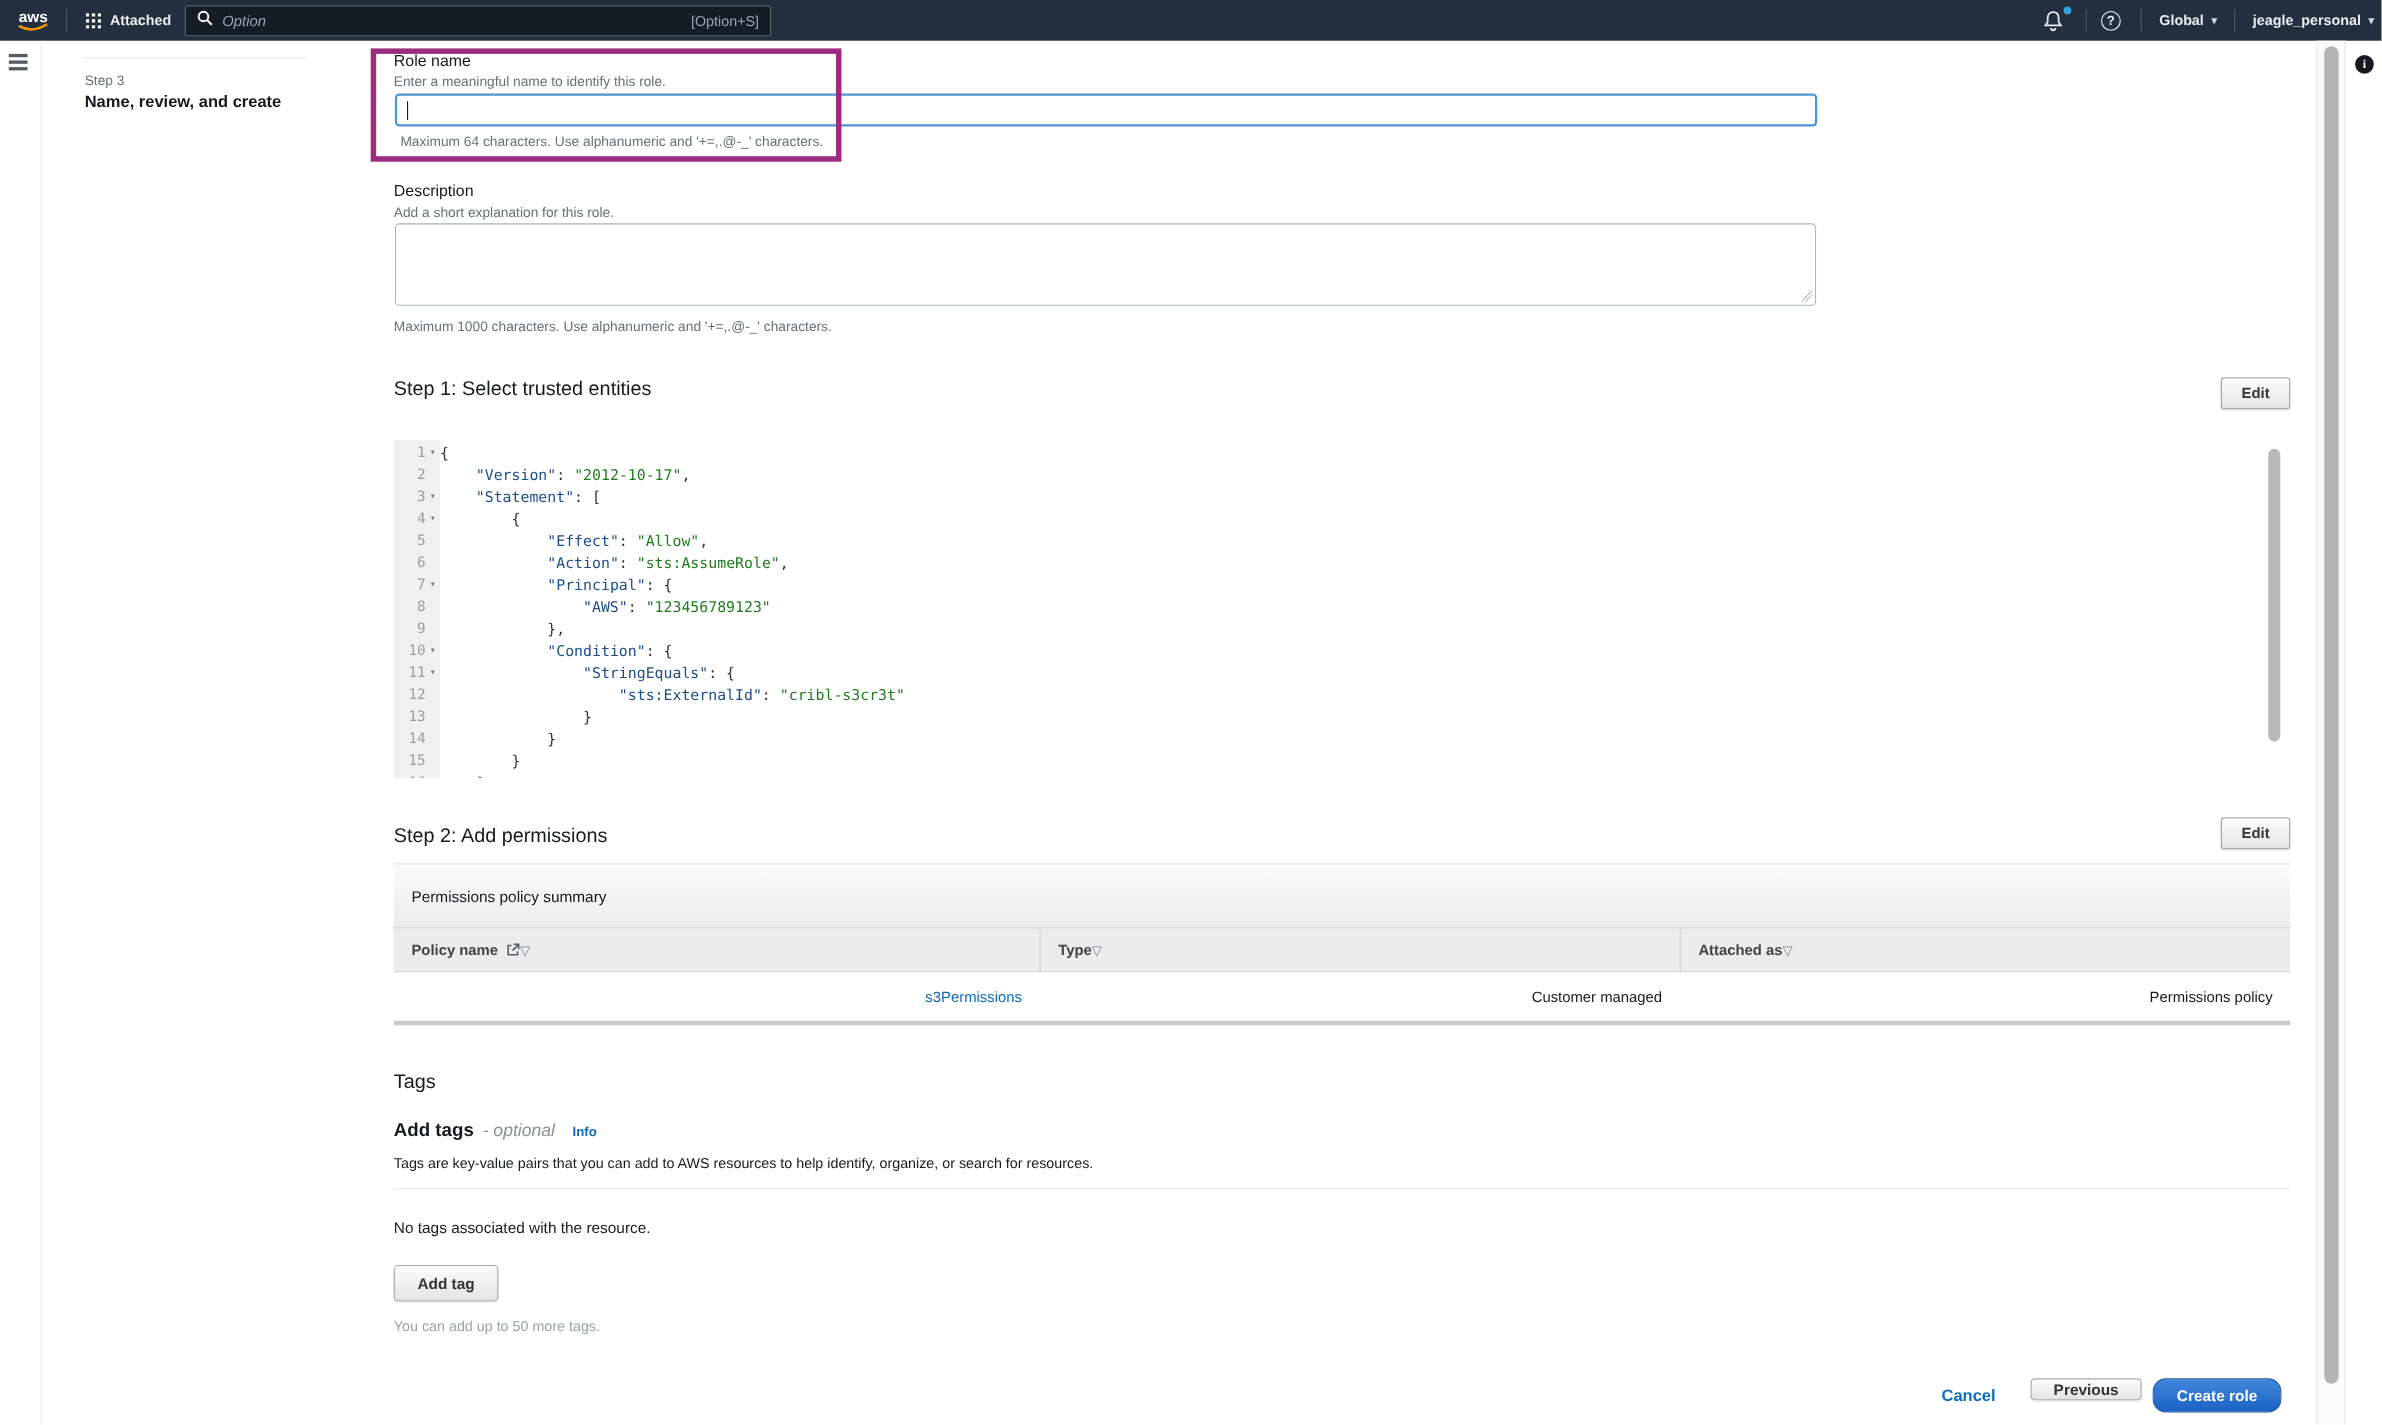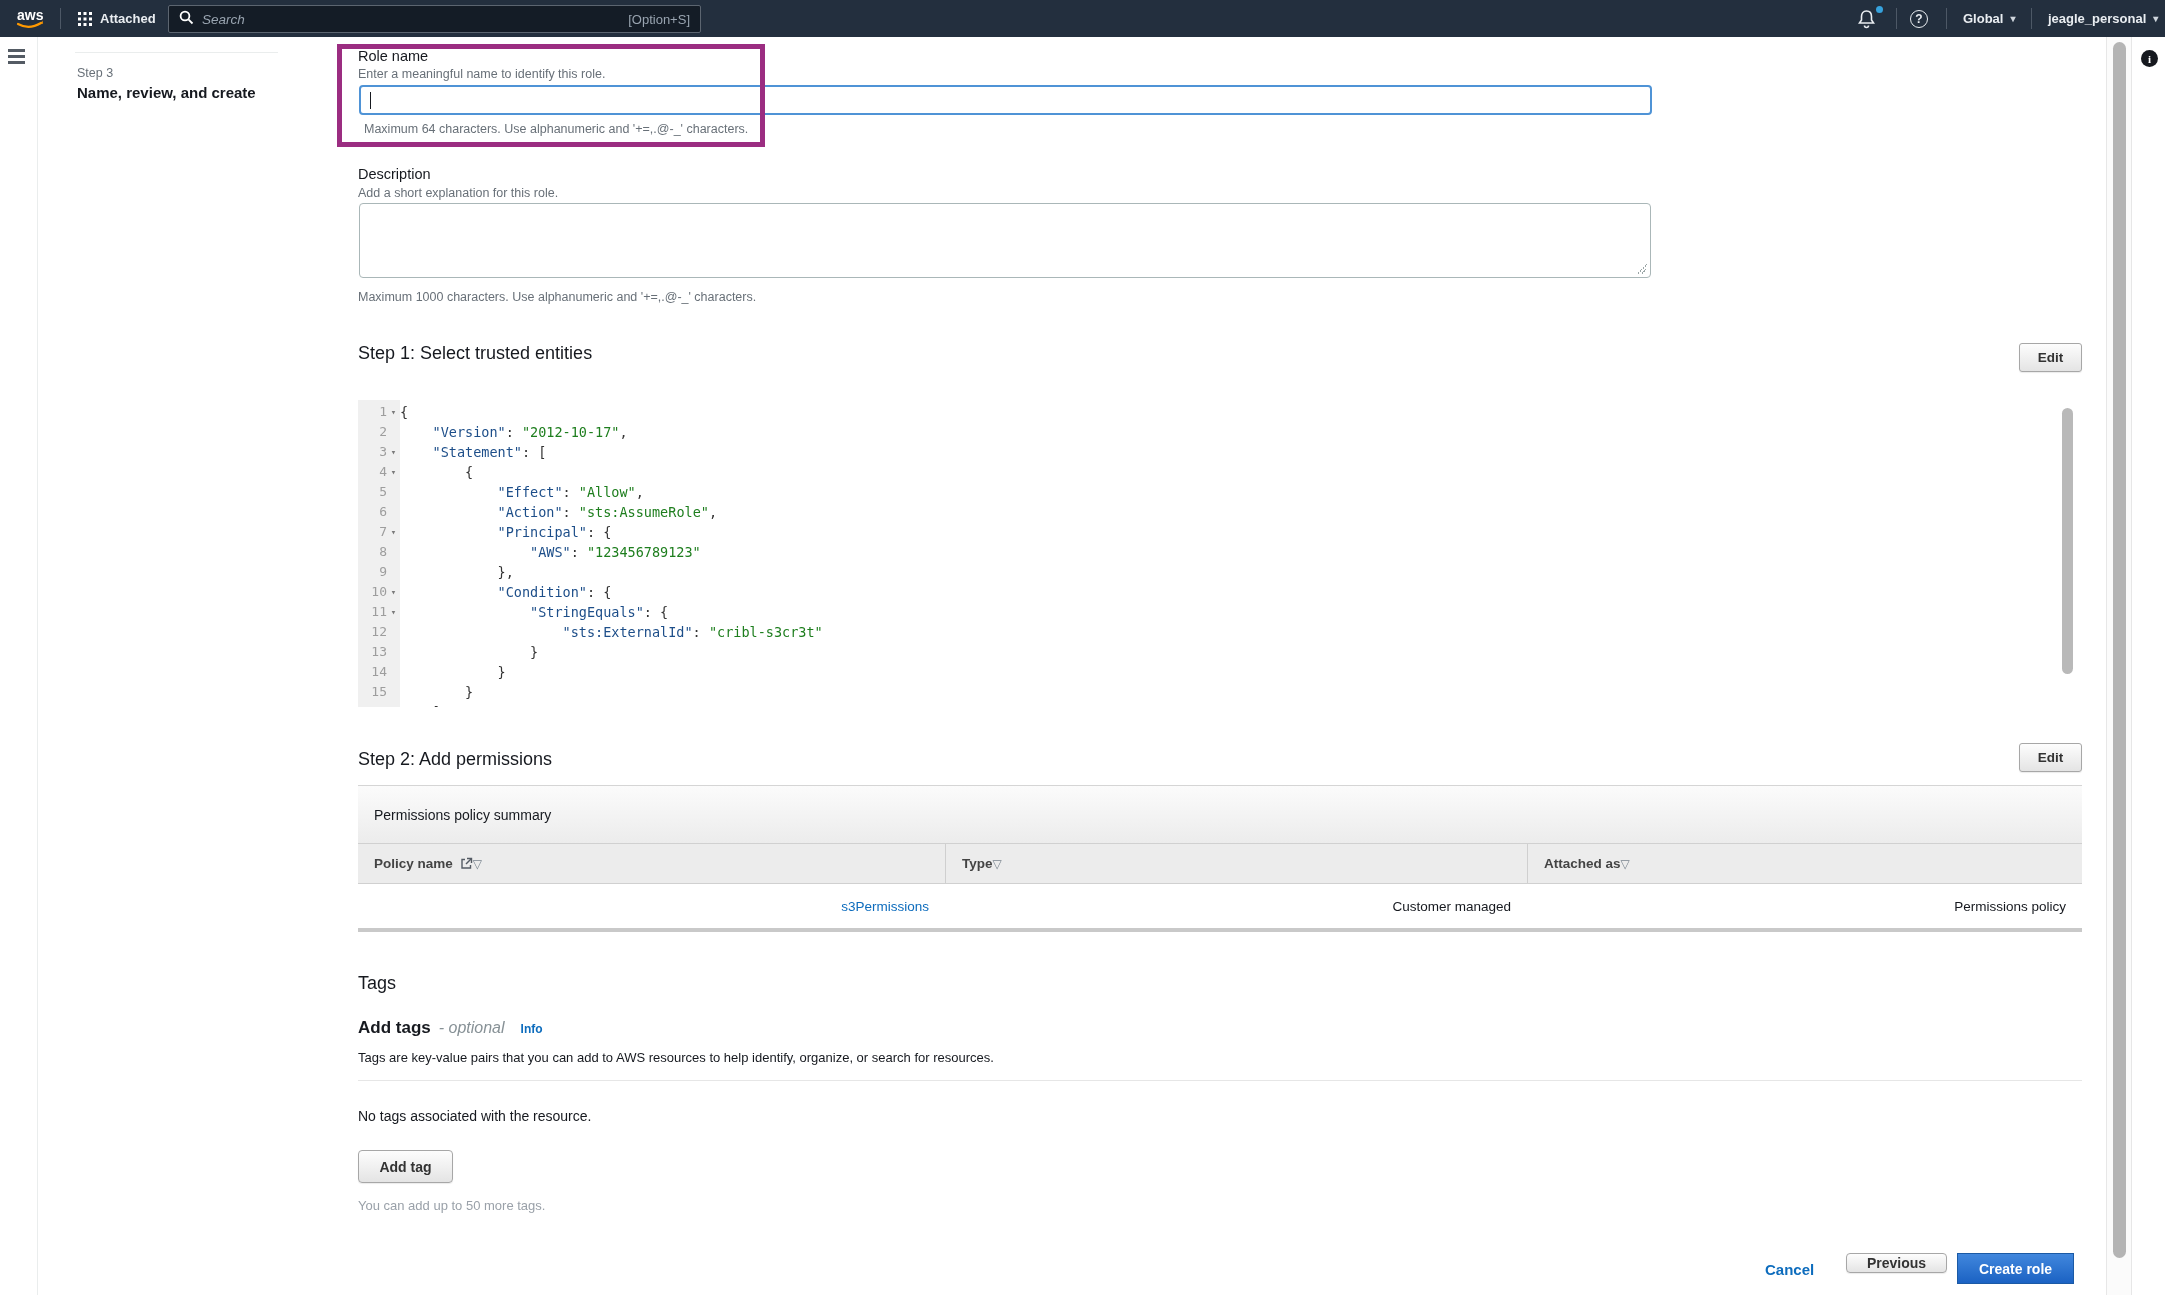--- a/index.html
+++ b/index.html
@@ -94,21 +94,21 @@
   .addtags-info { font-size:12px; font-weight:bold; margin-left:8px; }
   .tags-desc { left:358px; top:1050px; font-size:13px; color:#16191f; }
   .tags-divider { left:358px; top:1080px; width:1724px; height:1px; background:#e6e6e6; }
   .tags-empty { left:358px; top:1108px; font-size:14px; color:#16191f; }
   .addtag-btn { left:358px; top:1150px; width:95px; height:33px; border-radius:4px; font-size:14px; }
   .tags-hint { left:358px; top:1198px; font-size:13px; color:#9aa1a9; }
 
   
   .cancel-link { left:1765px; top:1261px; font-size:15px; font-weight:bold; }
   .btn-previous { left:1846px; top:1253px; width:101px; height:20px; border-radius:4px; font-size:14px; }
-  .btn-primary { left:1957px; top:1253px; width:117px; height:31px; background:linear-gradient(180deg,#4187dd 0%,#1b62c3 100%); border:1px solid #1b5aa5; border-radius:0; color:#fff; font-weight:bold; font-size:14px; display:flex; align-items:center; justify-content:center; cursor:pointer; }
+  .btn-primary { left:1957px; top:1253px; width:117px; height:31px; background:linear-gradient(180deg,#4187dd 0%,#1b62c3 100%); border:1px solid #1b5aa5; border-radius:12px; color:#fff; font-weight:bold; font-size:14px; display:flex; align-items:center; justify-content:center; cursor:pointer; }
 
   
   .page-scroll-track { left:2106px; top:37px; width:26px; height:1258px; background:#fbfbfb; border-left:1px solid #e7e7e7; border-right:1px solid #e7e7e7; }
   .page-scroll-thumb { left:2113px; top:42px; width:13px; height:1216px; background:#b4b4b4; border-radius:7px; cursor:pointer; }
   .info-toggle { left:2141px; top:50px; width:17px; height:17px; border-radius:50%; background:#16191f; color:#fff; display:flex; align-items:center; justify-content:center; font-size:11px; font-weight:bold; font-family:"Liberation Serif",serif; cursor:pointer; }
 </style>
 </head>
 <body>
 
 <div class="abs topbar">
@@ -136,21 +136,21 @@
     </span>
     <span>Attached</span>
   </div>
   <div class="searchbox">
     <span>
       <svg width="15" height="15" viewBox="0 0 15 15" fill="none" stroke="#ffffff" stroke-width="1.8">
         <circle cx="6" cy="6" r="4.4"></circle>
           <line x1="9.4" y1="9.4" x2="13.5" y2="13.5"></line>
       </svg>
     </span>
-    <span class="ph">Search</span>
+    <span class="ph">Option</span>
     <span class="shortcut">[Option+S]</span>
   </div>
   <div class="tb-item bell">
     <svg width="19" height="20" viewBox="0 0 19 20" fill="none" stroke="#e9edf1" stroke-width="1.6">
       <path d="M9.5 2 C6 2 4.5 4.6 4.5 7.5 L4.5 11 L2.5 14 L16.5 14 L14.5 11 L14.5 7.5 C14.5 4.6 13 2 9.5 2 Z"></path>
       <path d="M7.5 16.5 a2 2 0 0 0 4 0"></path>
     </svg>
   </div>
   <div class="bell-dot"></div>
   <div class="tb-divider" style="left:1896px;"></div>

